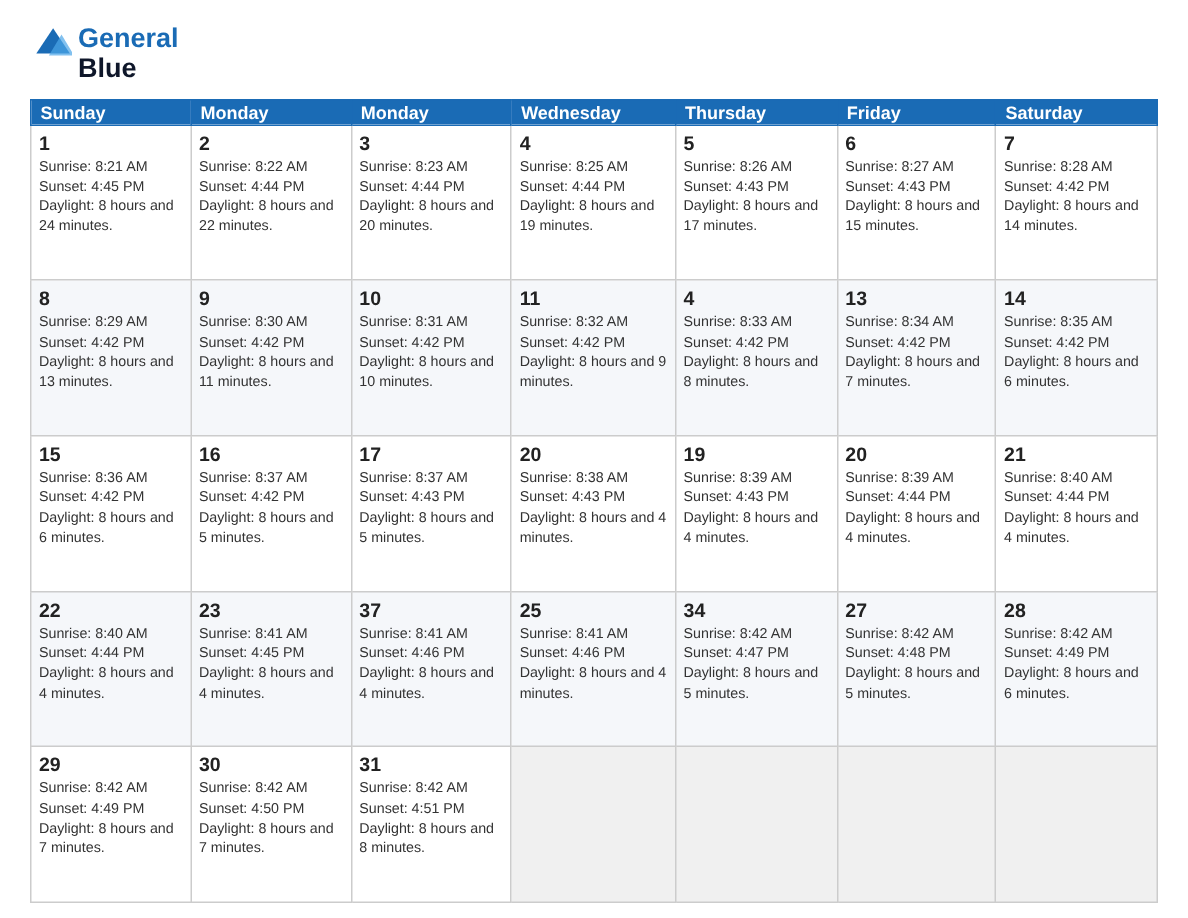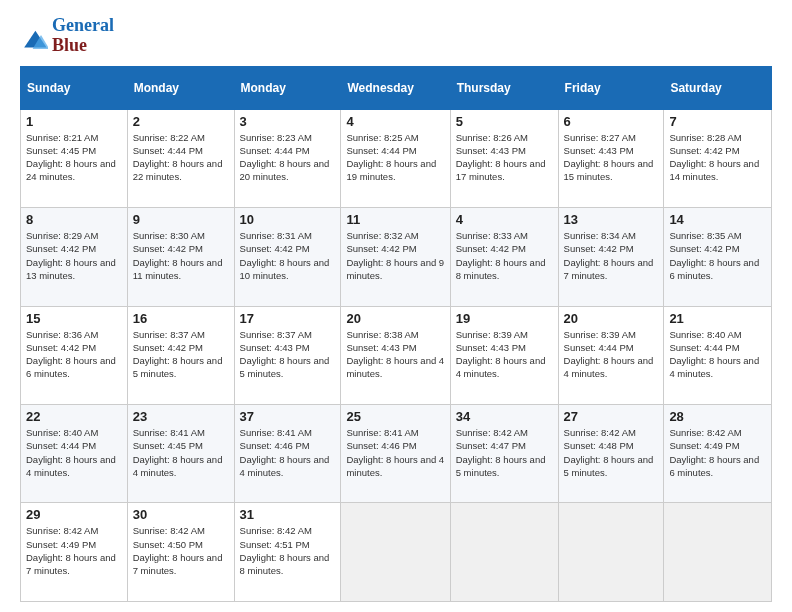--- a/index.html
+++ b/index.html
@@ -18,23 +18,22 @@
       flex-direction: column;
     }
     .header {
       display: flex;
       justify-content: space-between;
       align-items: flex-start;
       margin-bottom: 10px;
     }
     .logo {
       display: flex;
-      align-items: flex-end;
+      align-items: flex-start;
       gap: 4px;
-      font-family: Liberation Serif, serif;
     }
     .logo-text {
       font-size: 18px;
       font-weight: bold;
       color: #333;
       line-height: 1.1;
     }
     .logo-text span {
       color: #1a6bb5;
     }
@@ -59,21 +58,21 @@
     .calendar {
       flex: 1;
       border-collapse: collapse;
       width: 100%;
       font-size: 10px;
     }
     .calendar thead th {
       background: #1a6bb5;
       color: #fff;
       text-align: left;
-      padding: 14px 6px;
+      padding: 1px 6px;
       font-size: 12px;
       font-weight: bold;
       border: 1px solid #1a6bb5;
     }
     .calendar tbody td {
       border: 1px solid #ccc;
       vertical-align: top;
       padding: 4px 5px;
       width: 113px;
       min-height: 70px;
@@ -106,21 +105,21 @@
 
 <div class="page">
   <div class="header">
     <div class="logo">
       <svg class="logo-icon" viewBox="0 0 40 40">
         <polygon points="22,4 38,28 6,28" fill="#1a6bb5"></polygon>
         <polygon points="30,10 42,30 18,30" fill="#4da6e8" opacity="0.7"></polygon>
       </svg>
       <div class="logo-text">
         <div><span>General</span></div>
-        <div style="color:#7f1d1d;">Blue</div>
+        <div style="color:#0f172a;">Blue</div>
       </div>
     </div>
     <div class="title-area">
       <div class="month-title"></div>
       <div class="location"></div>
     </div>
   </div>
 
   <table class="calendar">
     <thead>

